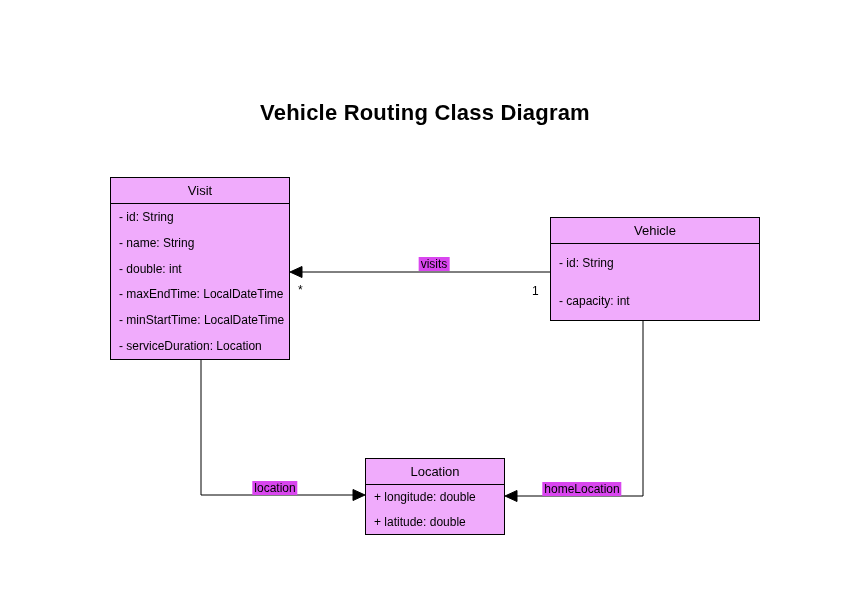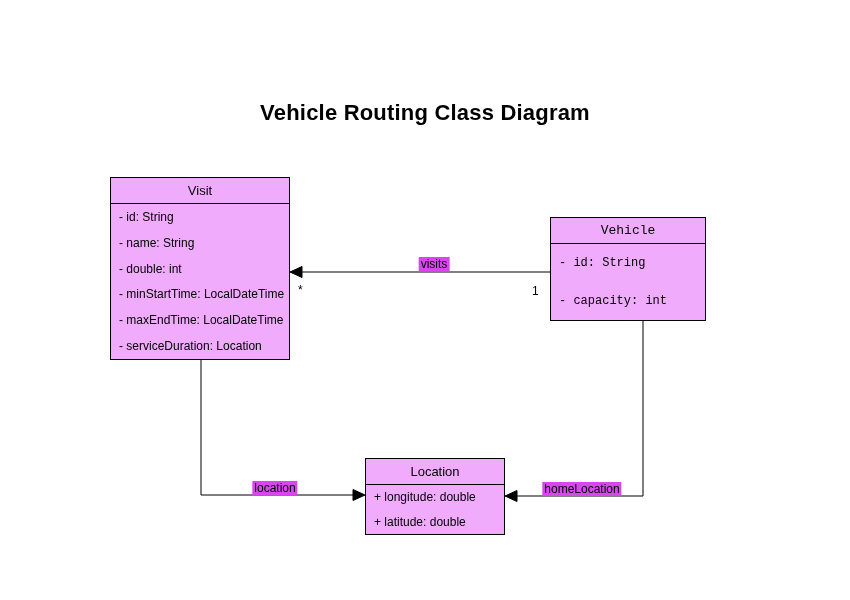--- a/index.html
+++ b/index.html
@@ -110,27 +110,27 @@
       <path class="arrow" d="M505 496 L517 490.5 L517 501.5 Z"></path>
     </g>
   </svg>
 
   <div class="class-box" style="left:110px; top:177px; width:180px; height:183px;">
     <div class="class-header">Visit</div>
     <div class="class-attrs">
       <div class="attr">- id: String</div>
       <div class="attr">- name: String</div>
       <div class="attr">- double: int</div>
+      <div class="attr">- maxEndTime: LocalDateTime</div>
       <div class="attr">- minStartTime: LocalDateTime</div>
-      <div class="attr">- maxEndTime: LocalDateTime</div>
       <div class="attr">- serviceDuration: Location</div>
     </div>
   </div>
 
-  <div class="class-box" style="left:550px; top:217px; width:156px; height:104px;font-family:Liberation Mono, monospace;">
+  <div class="class-box" style="left:550px; top:217px; width:210px; height:104px;">
     <div class="class-header">Vehicle</div>
     <div class="class-attrs">
       <div class="attr">- id: String</div>
       <div class="attr">- capacity: int</div>
     </div>
   </div>
 
   <div class="class-box" style="left:365px; top:458px; width:140px; height:77px;">
     <div class="class-header">Location</div>
     <div class="class-attrs">

